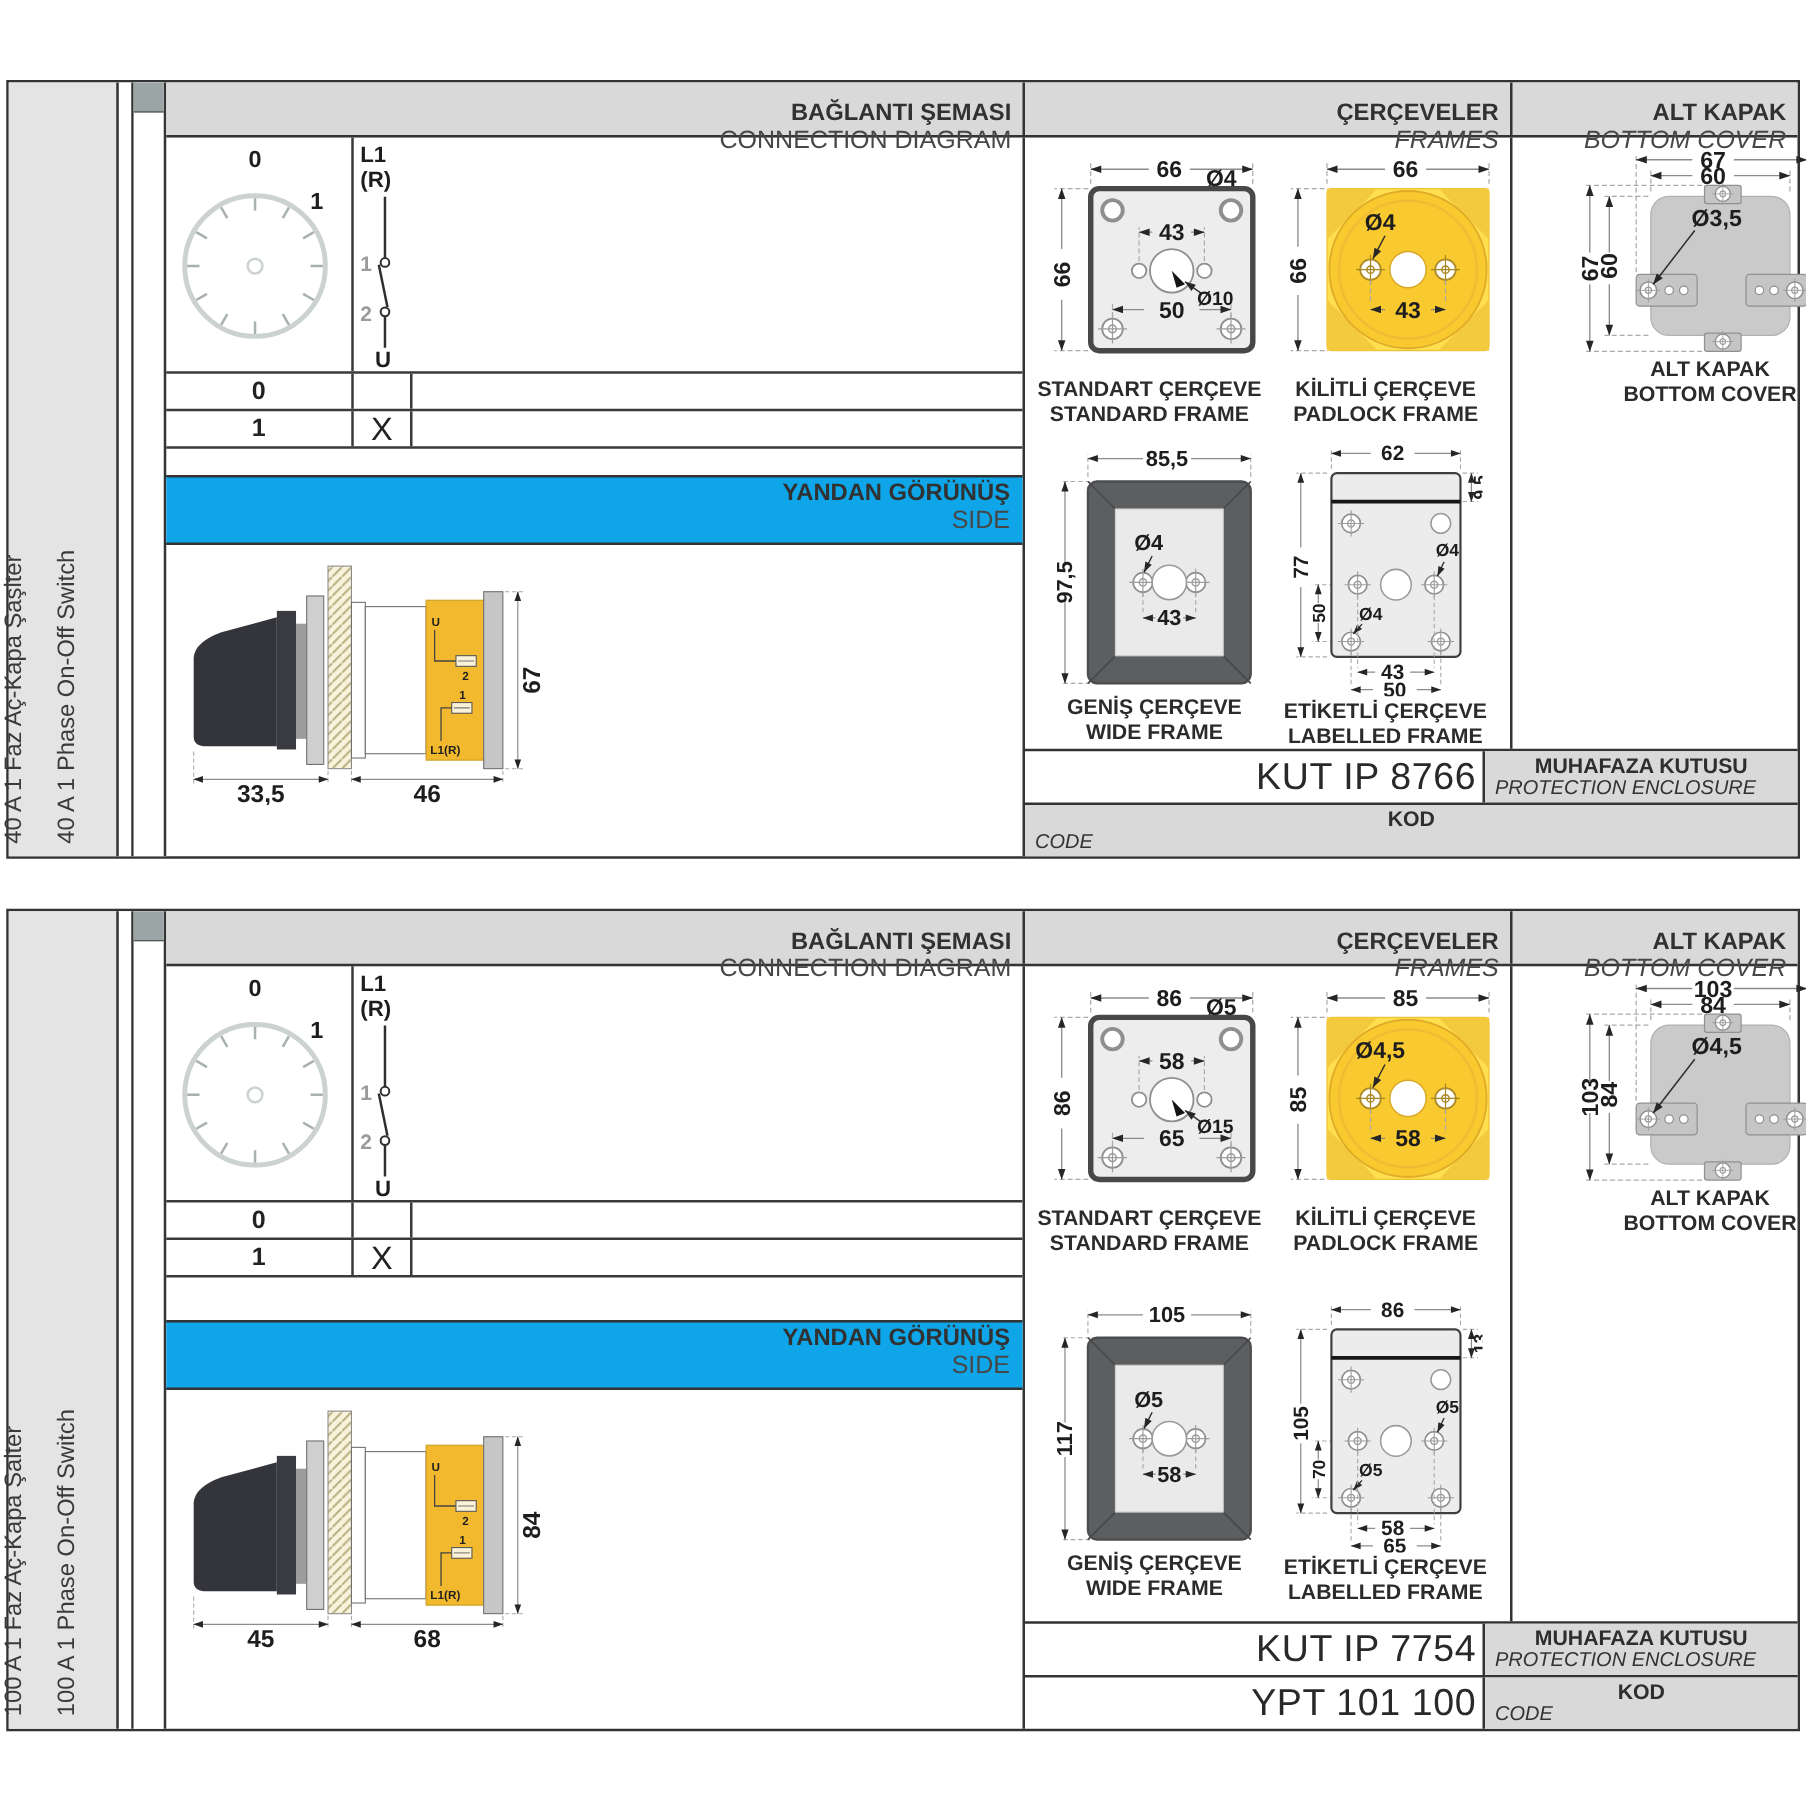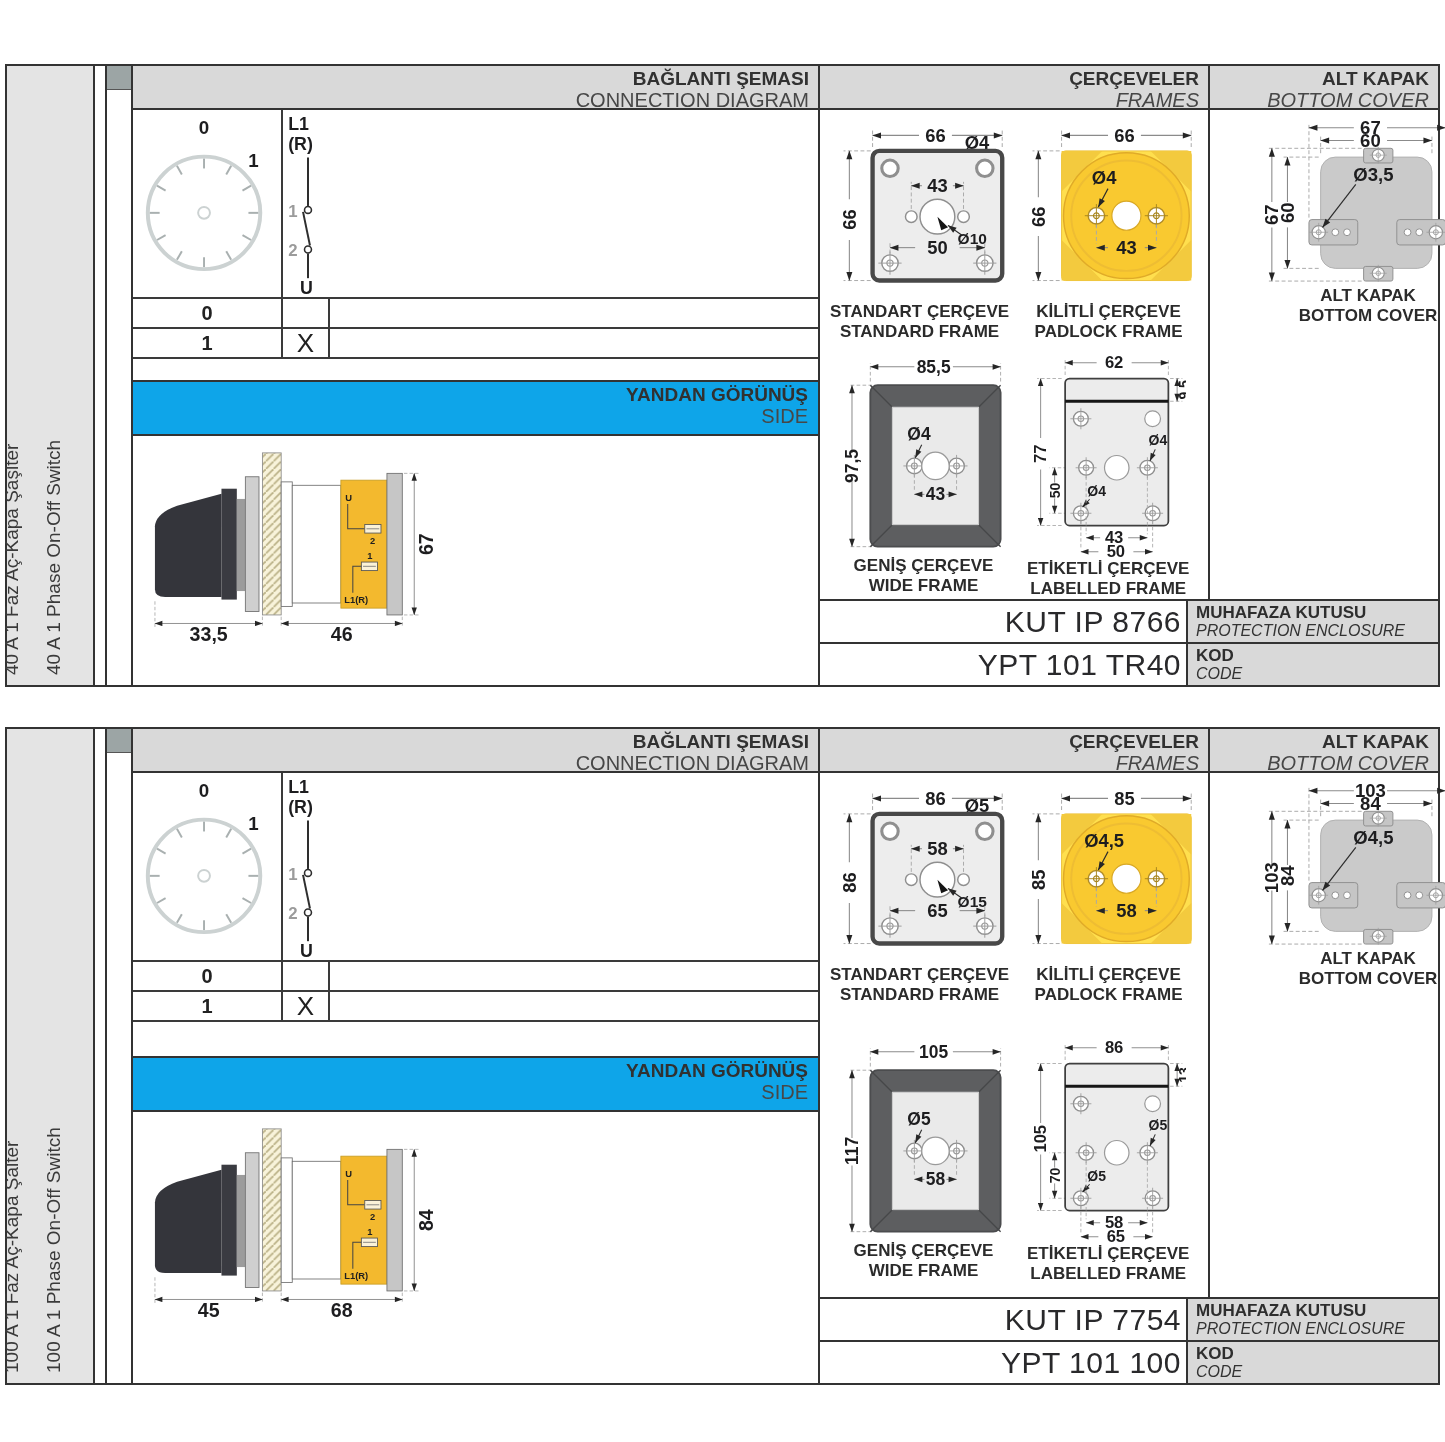--- a/index.html
+++ b/index.html
@@ -13,21 +13,21 @@
   .sidebar{width:88px;background:#e4e4e4;border-right:2px solid #333;position:relative;flex:none;}
   .vtext{position:absolute;bottom:10px;transform-origin:0 100%;transform:rotate(-90deg);white-space:nowrap;font-size:19px;color:#3a3a3a;}
   .vtext-tr{left:16px;}
   .vtext-en{left:58px;}
   .gapcol{width:12px;background:#fff;border-right:2px solid #333;flex:none;}
   .spinecol{width:26px;background:#fff;border-right:2px solid #333;flex:none;}
   .spinesq{height:24px;background:#9ca5a5;border-bottom:1.5px solid #555;}
   
   .main{flex:1;display:flex;flex-direction:column;min-width:0;}
   .hdr-row{height:44px;display:flex;border-bottom:2px solid #333;background:#d9d9d9;flex:none;}
-  .hdr{padding:2px 9px 0 4px;text-align:right;line-height:1.12;}
+  .hdr{padding:14px 9px 0 4px;text-align:right;line-height:1.12;}
   .hdr-conn{width:687px;border-right:2px solid #333;flex:none;}
   .hdr-frames{width:390px;border-right:2px solid #333;flex:none;}
   .hdr-cover{flex:1;}
   .h-tr{font-weight:bold;font-size:19px;color:#313131;}
   .h-en{font-size:20px;color:#474747;}
   .it{font-style:italic;}
   .body-row{flex:1;display:flex;min-height:0;}
   
   .col-conn{width:687px;border-right:2px solid #333;flex:none;display:flex;flex-direction:column;}
   .diag-row{height:187px;display:flex;flex:none;}
@@ -47,21 +47,21 @@
   .right-wrap{flex:1;display:flex;flex-direction:column;min-width:0;}
   .fc-row{flex:1;display:flex;min-height:0;gap:48px;}
   .col-frames{width:390px;border-right:2px solid #333;flex:none;display:flex;flex-direction:column;}
   .fr-row{flex:1;display:flex;justify-content:space-evenly;align-items:flex-start;padding-top:4px;}
   .fr-block{display:flex;flex-direction:column;align-items:center;}
   .col-cover{flex:1;display:flex;flex-direction:column;align-items:center;padding-top:10px;}
   .cap{text-align:center;font-weight:bold;font-size:17px;color:#2b2b2b;line-height:1.18;margin-top:2px;}
   .code-row{height:43px;display:flex;border-top:2px solid #333;flex:none;}
   .code-val{width:368px;border-right:2px solid #333;flex:none;display:flex;align-items:center;justify-content:flex-end;padding-right:5px;font-size:30px;color:#29292b;letter-spacing:.5px;}
   .code-lab{flex:1;background:#d9d9d9;padding:2px 8px 0 8px;line-height:1.12;}
-  .cl-tr{font-weight:bold;font-size:17px;color:#2e2e2e;}
+  .cl-tr{font-weight:bold;font-size:17px;color:#2e2e2e;text-align:center;}
   .cl-en{font-style:italic;font-size:16px;color:#333;}
   
   .dim{stroke:#8b8b8b;stroke-width:1.1;fill:none;}
   .ext{stroke:#a9a9a9;stroke-width:1;stroke-dasharray:4 2.5;fill:none;}
   .ldr{stroke:#2b2b2b;stroke-width:1.2;fill:none;}
   .dn{font-family:"Liberation Sans",sans-serif;font-weight:bold;font-size:19px;fill:#1d1d1f;}
   .dn-s{font-size:16px;}
   .dn-l{font-size:23px;}
   .sw-b{font-family:"Liberation Sans",sans-serif;font-weight:bold;font-size:18px;fill:#1d1d1f;}
   .sw-g{font-family:"Liberation Sans",sans-serif;font-weight:bold;font-size:17px;fill:#9b9b9b;}
@@ -458,21 +458,20 @@
         </div>
 
         <div class="code-row">
           <div class="code-val">KUT IP 8766</div>
           <div class="code-lab">
             <div class="cl-tr">MUHAFAZA KUTUSU</div>
             <div class="cl-en">PROTECTION ENCLOSURE</div>
           </div>
         </div>
         <div class="code-row">
-          <div class="code-val">YPT 101 TR40</div>
           <div class="code-lab">
             <div class="cl-tr">KOD</div>
             <div class="cl-en">CODE</div>
           </div>
         </div>
       </div>
     </div>
   </div>
 </section>
 

